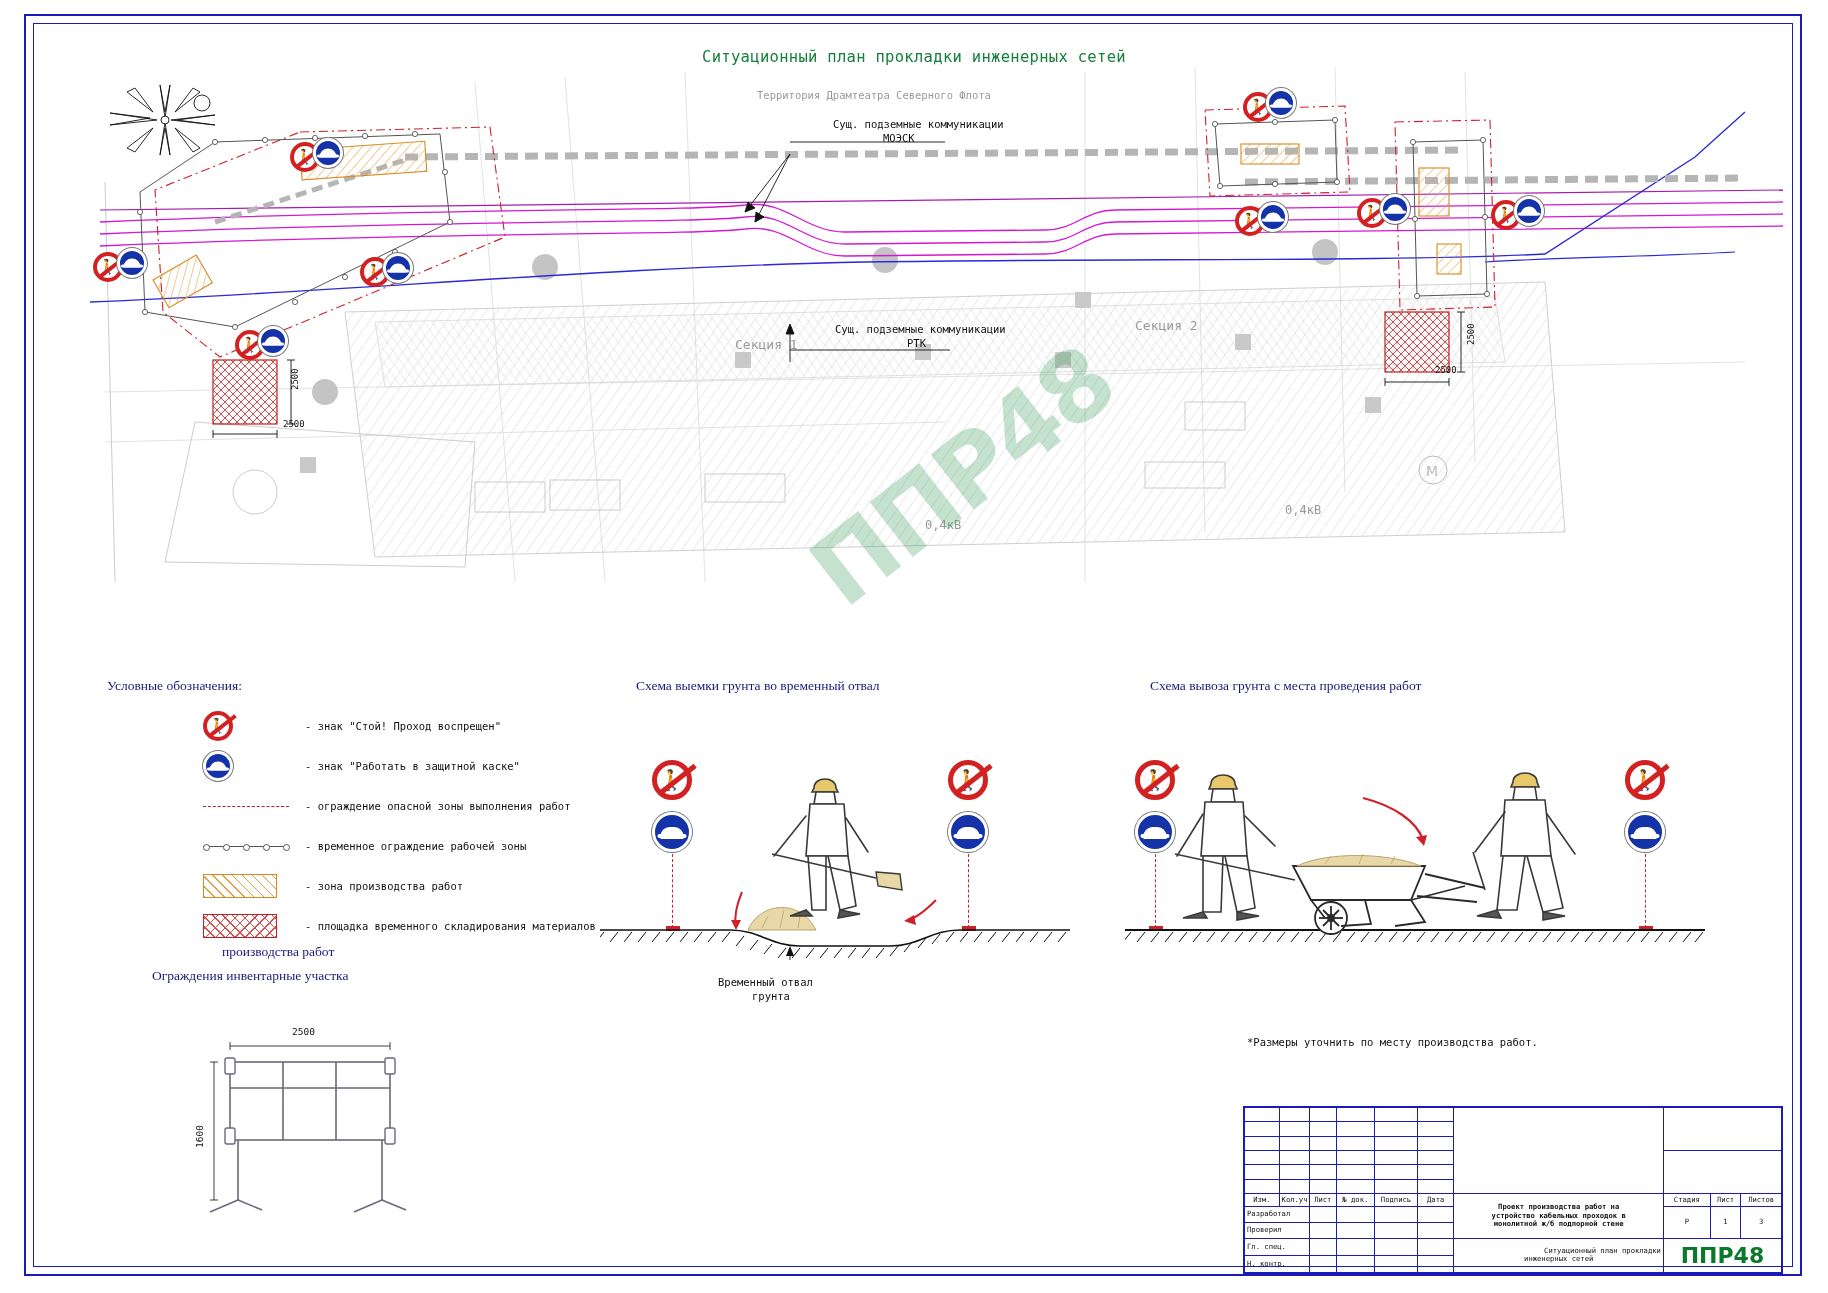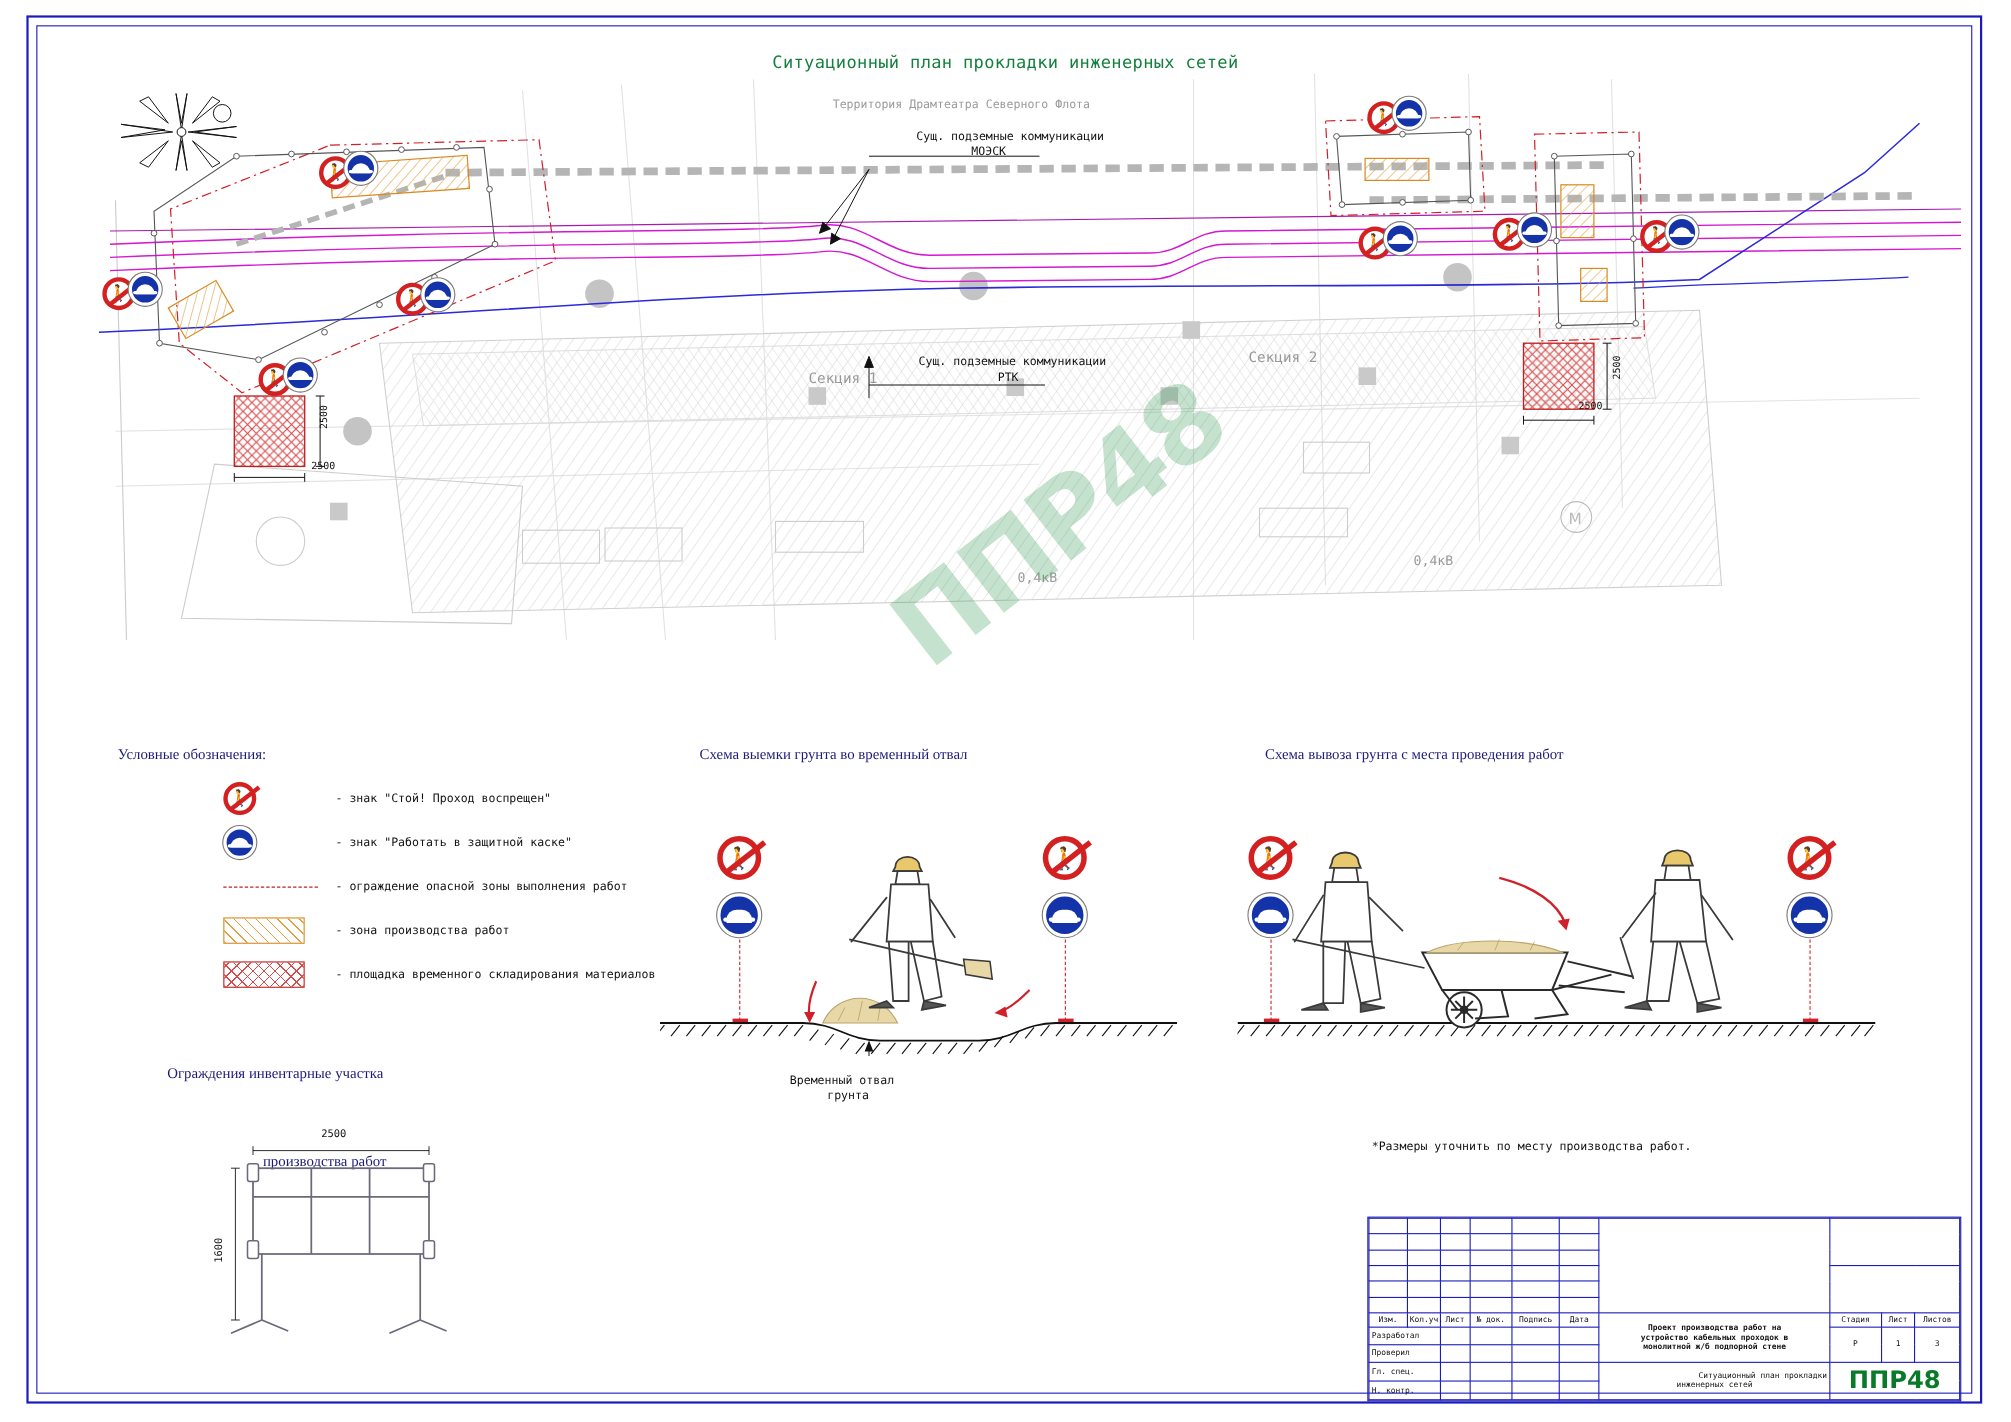--- a/index.html
+++ b/index.html
@@ -530,38 +530,51 @@
 
     <div class="legend-row">
       <div class="legend-sample">
         <div class="dashline">
             <div class="l1"></div>
           </div>
       </div>
       <div class="legend-text">- ограждение опасной зоны выполнения работ</div>
     </div>
 
+    <div class="legend-row">
+      <div class="legend-sample">
+        <div class="fenceline">
+          <div class="l2"></div>
+          <div class="dot" style="left:0"></div>
+          <div class="dot" style="left:20px"></div>
+          <div class="dot" style="left:40px"></div>
+          <div class="dot" style="left:60px"></div>
+          <div class="dot" style="left:80px"></div>
+        </div>
+      </div>
+      <div class="legend-text">- временное ограждение рабочей зоны</div>
+    </div>
 
     <div class="legend-row">
       <div class="legend-sample">
         <div class="hatch-orange"></div>
       </div>
       <div class="legend-text">- зона производства работ</div>
     </div>
 
     <div class="legend-row">
       <div class="legend-sample">
         <div class="hatch-red"></div>
       </div>
       <div class="legend-text">- площадка временного складирования материалов</div>
     </div>
   </div>
 
   <div class="sub-title" style="left:152px; top:968px;">Ограждения инвентарные участка</div>
-  <div class="sub-title" style="left:222px; top:1048px;margin-left:17px;">производства работ</div>
+  <div class="sub-title" style="left:222px; top:944px;">производства работ</div>
 
   <div id="fence-draw">
     <svg width="260" height="200" viewBox="0 0 260 200">
       <g stroke="#6a6a7a" fill="none" stroke-width="1.6">
 
         <rect x="30" y="32" width="160" height="78"></rect>
         <line x1="83" y1="32" x2="83" y2="110"></line>
         <line x1="136" y1="32" x2="136" y2="110"></line>
         <line x1="30" y1="58" x2="190" y2="58"></line>
 

